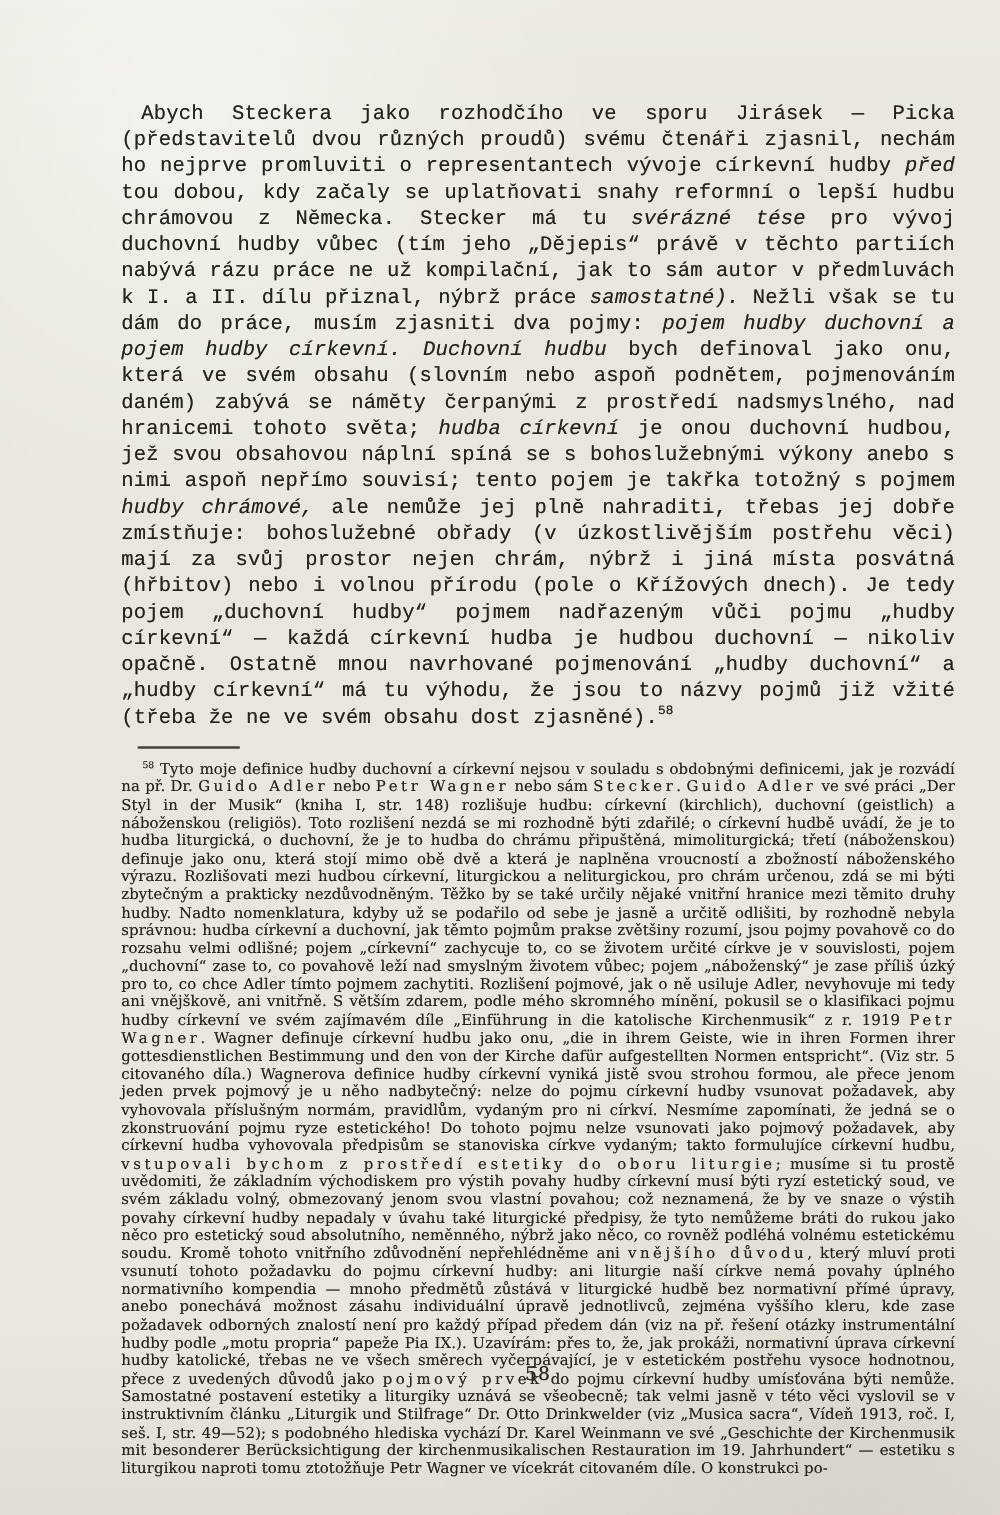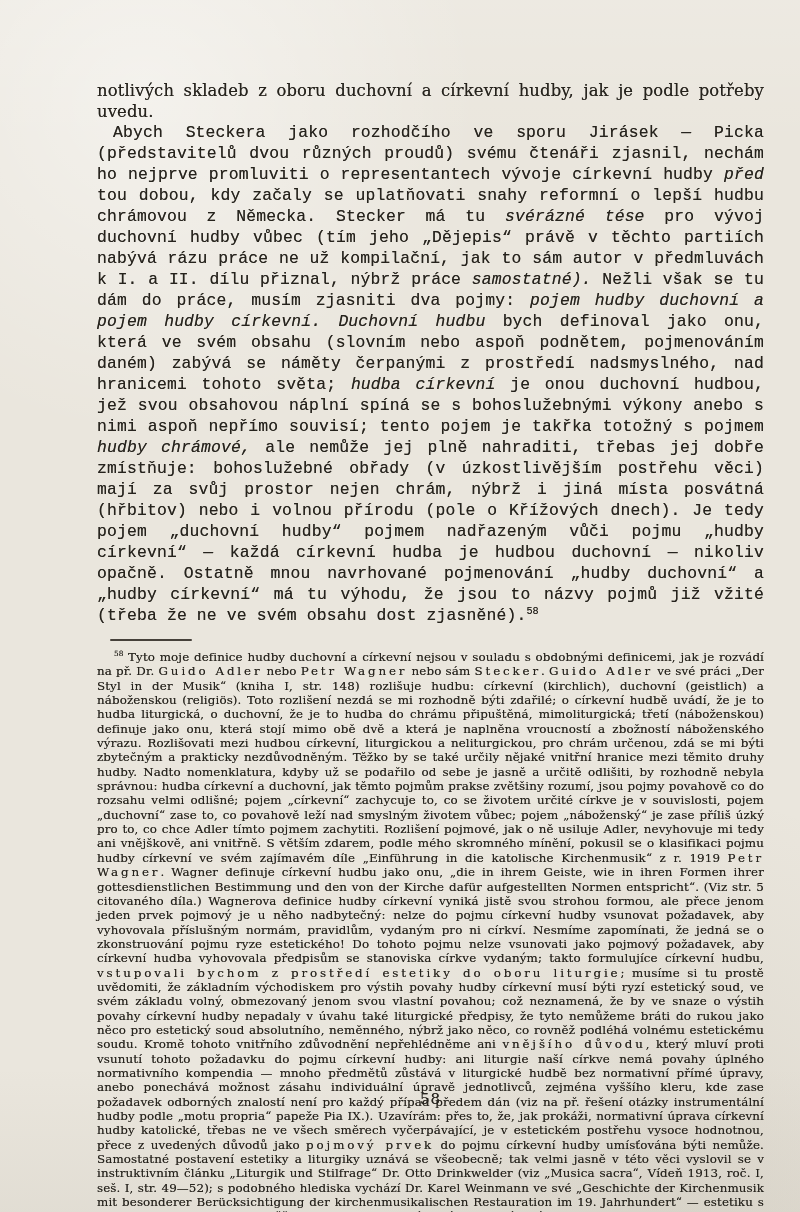--- a/index.html
+++ b/index.html
@@ -50,21 +50,20 @@
     text-align:center;font-size:15px;letter-spacing:1px;
     text-shadow:0 0 0.5px rgba(38,35,29,.65);
   }
 </style>
 </head>
 <body>
 
 <main class="sheet">
 
   <section>
-    <p class="body-par"><span>notlivých skladeb z oboru duchovní a církevní hudby, jak je podle potřeby uvedu.</span></p>
     <p class="body-par indent"><span>Abych Steckera jako rozhodčího ve sporu Jirásek — Picka (představitelů dvou různých proudů) svému čtenáři zjasnil, nechám ho nejprve promluviti o representantech vývoje církevní hudby </span><span class="it">před</span><span> tou dobou, kdy začaly se uplatňovati snahy reformní o lepší hudbu chrámovou z Německa. Stecker má tu </span><span class="it">svérázné tése</span><span> pro vývoj duchovní hudby vůbec (tím jeho „Dějepis“ právě v těchto partiích nabývá rázu práce ne už kompilační, jak to sám autor v předmluvách k I. a II. dílu přiznal, nýbrž práce </span><span class="it">samostatné).</span><span> Nežli však se tu dám do práce, musím zjasniti dva pojmy: </span><span class="it">pojem hudby duchovní a pojem hudby církevní. Duchovní hudbu</span><span> bych definoval jako onu, která ve svém obsahu (slovním nebo aspoň podnětem, pojmenováním daném) zabývá se náměty čerpanými z prostředí nadsmyslného, nad hranicemi tohoto světa; </span><span class="it">hudba církevní</span><span> je onou duchovní hudbou, jež svou obsahovou náplní spíná se s bohoslužebnými výkony anebo s nimi aspoň nepřímo souvisí; tento pojem je takřka totožný s pojmem </span><span class="it">hudby chrámové,</span><span> ale nemůže jej plně nahraditi, třebas jej dobře zmístňuje: bohoslužebné obřady (v úzkostlivějším postřehu věci) mají za svůj prostor nejen chrám, nýbrž i jiná místa posvátná (hřbitov) nebo i volnou přírodu (pole o Křížových dnech). Je tedy pojem „duchovní hudby“ pojmem nadřazeným vůči pojmu „hudby církevní“ — každá církevní hudba je hudbou duchovní — nikoliv opačně. Ostatně mnou navrhované pojmenování „hudby duchovní“ a „hudby církevní“ má tu výhodu, že jsou to názvy pojmů již vžité (třeba že ne ve svém obsahu dost zjasněné).</span><sup>58</sup></p>
   </section>
 
   <div class="fn-rule"></div>
 
   <section class="footnote">
     <p><sup>58</sup><span> Tyto moje definice hudby duchovní a církevní nejsou v souladu s obdobnými definicemi, jak je rozvádí na př. Dr. </span><span class="sp">Guido Adler</span><span> nebo </span><span class="sp">Petr Wagner</span><span> nebo sám </span><span class="sp">Stecker</span><span>. </span><span class="sp">Guido Adler</span><span> ve své práci „Der Styl in der Musik“ (kniha I, str. 148) rozlišuje hudbu: církevní (kirchlich), duchovní (geistlich) a náboženskou (religiös). Toto rozlišení nezdá se mi rozhodně býti zdařilé; o církevní hudbě uvádí, že je to hudba liturgická, o duchovní, že je to hudba do chrámu připuštěná, mimoliturgická; třetí (náboženskou) definuje jako onu, která stojí mimo obě dvě a která je naplněna vroucností a zbožností náboženského výrazu. Rozlišovati mezi hudbou církevní, liturgickou a neliturgickou, pro chrám určenou, zdá se mi býti zbytečným a prakticky nezdůvodněným. Těžko by se také určily nějaké vnitřní hranice mezi těmito druhy hudby. Nadto nomenklatura, kdyby už se podařilo od sebe je jasně a určitě odlišiti, by rozhodně nebyla správnou: hudba církevní a duchovní, jak těmto pojmům prakse zvětšiny rozumí, jsou pojmy povahově co do rozsahu velmi odlišné; pojem „církevní“ zachycuje to, co se životem určité církve je v souvislosti, pojem „duchovní“ zase to, co povahově leží nad smyslným životem vůbec; pojem „náboženský“ je zase příliš úzký pro to, co chce Adler tímto pojmem zachytiti. Rozlišení pojmové, jak o ně usiluje Adler, nevyhovuje mi tedy ani vnějškově, ani vnitřně. S větším zdarem, podle mého skromného mínění, pokusil se o klasifikaci pojmu hudby církevní ve svém zajímavém díle „Einführung in die katolische Kirchenmusik“ z r. 1919 </span><span class="sp">Petr Wagner</span><span>. Wagner definuje církevní hudbu jako onu, „die in ihrem Geiste, wie in ihren Formen ihrer gottesdienstlichen Bestimmung und den von der Kirche dafür aufgestellten Normen entspricht“. (Viz str. 5 citovaného díla.) Wagnerova definice hudby církevní vyniká jistě svou strohou formou, ale přece jenom jeden prvek pojmový je u něho nadbytečný: nelze do pojmu církevní hudby vsunovat požadavek, aby vyhovovala příslušným normám, pravidlům, vydaným pro ni církví. Nesmíme zapomínati, že jedná se o zkonstruování pojmu ryze estetického! Do tohoto pojmu nelze vsunovati jako pojmový požadavek, aby církevní hudba vyhovovala předpisům se stanoviska církve vydaným; takto formulujíce církevní hudbu, </span><span class="sp">vstupovali bychom z prostředí estetiky do oboru liturgie</span><span>; musíme si tu prostě uvědomiti, že základním východiskem pro výstih povahy hudby církevní musí býti ryzí estetický soud, ve svém základu volný, obmezovaný jenom svou vlastní povahou; což neznamená, že by ve snaze o výstih povahy církevní hudby nepadaly v úvahu také liturgické předpisy, že tyto nemůžeme bráti do rukou jako něco pro estetický soud absolutního, neměnného, nýbrž jako něco, co rovněž podléhá volnému estetickému soudu. Kromě tohoto vnitřního zdůvodnění nepřehlédněme ani </span><span class="sp">vnějšího důvodu</span><span>, který mluví proti vsunutí tohoto požadavku do pojmu církevní hudby: ani liturgie naší církve nemá povahy úplného normativního kompendia — mnoho předmětů zůstává v liturgické hudbě bez normativní přímé úpravy, anebo ponechává možnost zásahu individuální úpravě jednotlivců, zejména vyššího kleru, kde zase požadavek odborných znalostí není pro každý případ předem dán (viz na př. řešení otázky instrumentální hudby podle „motu propria“ papeže Pia IX.). Uzavírám: přes to, že, jak prokáži, normativní úprava církevní hudby katolické, třebas ne ve všech směrech vyčerpávající, je v estetickém postřehu vysoce hodnotnou, přece z uvedených důvodů jako </span><span class="sp">pojmový prvek</span><span> do pojmu církevní hudby umísťována býti nemůže. Samostatné postavení estetiky a liturgiky uznává se všeobecně; tak velmi jasně v této věci vyslovil se v instruktivním článku „Liturgik und Stilfrage“ Dr. Otto Drinkwelder (viz „Musica sacra“, Vídeň 1913, roč. I, seš. I, str. 49—52); s podobného hlediska vychází Dr. Karel Weinmann ve své „Geschichte der Kirchenmusik mit besonderer Berücksichtigung der kirchenmusikalischen Restauration im 19. Jahrhundert“ — estetiku s liturgikou naproti tomu ztotožňuje Petr Wagner ve vícekrát citovaném díle. O konstrukci po-</span></p>
   </section>
 
 </main>

